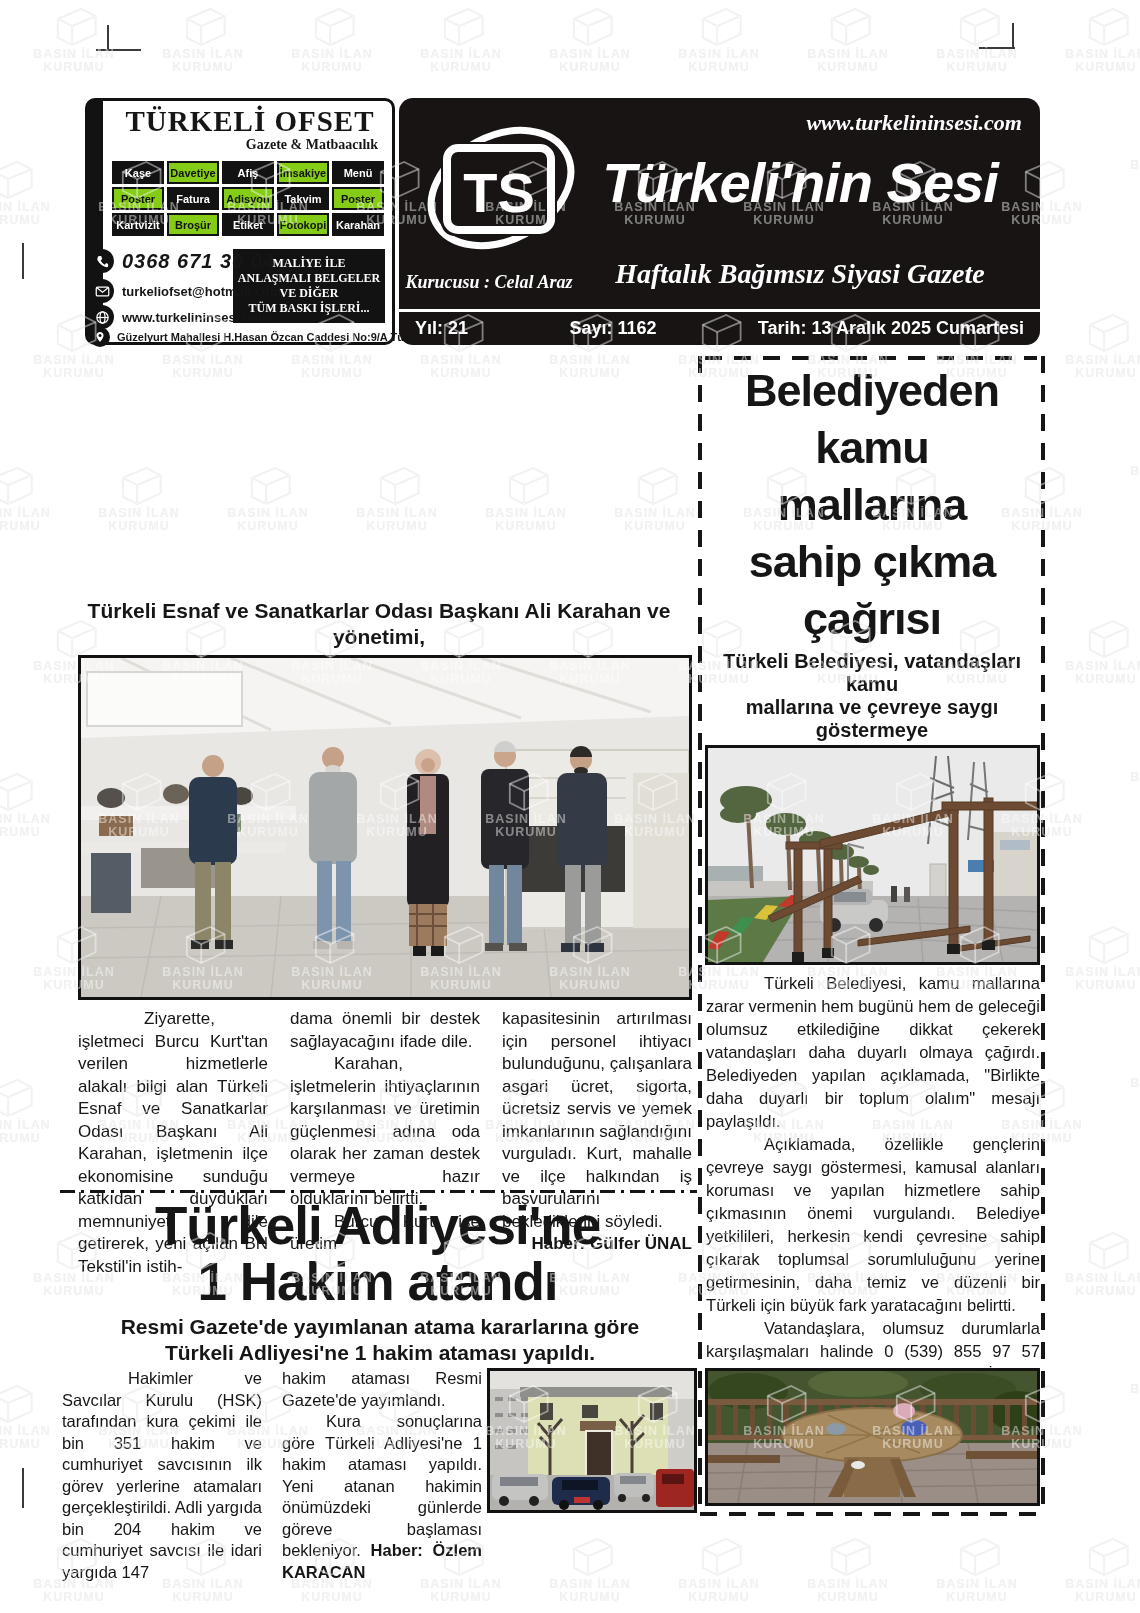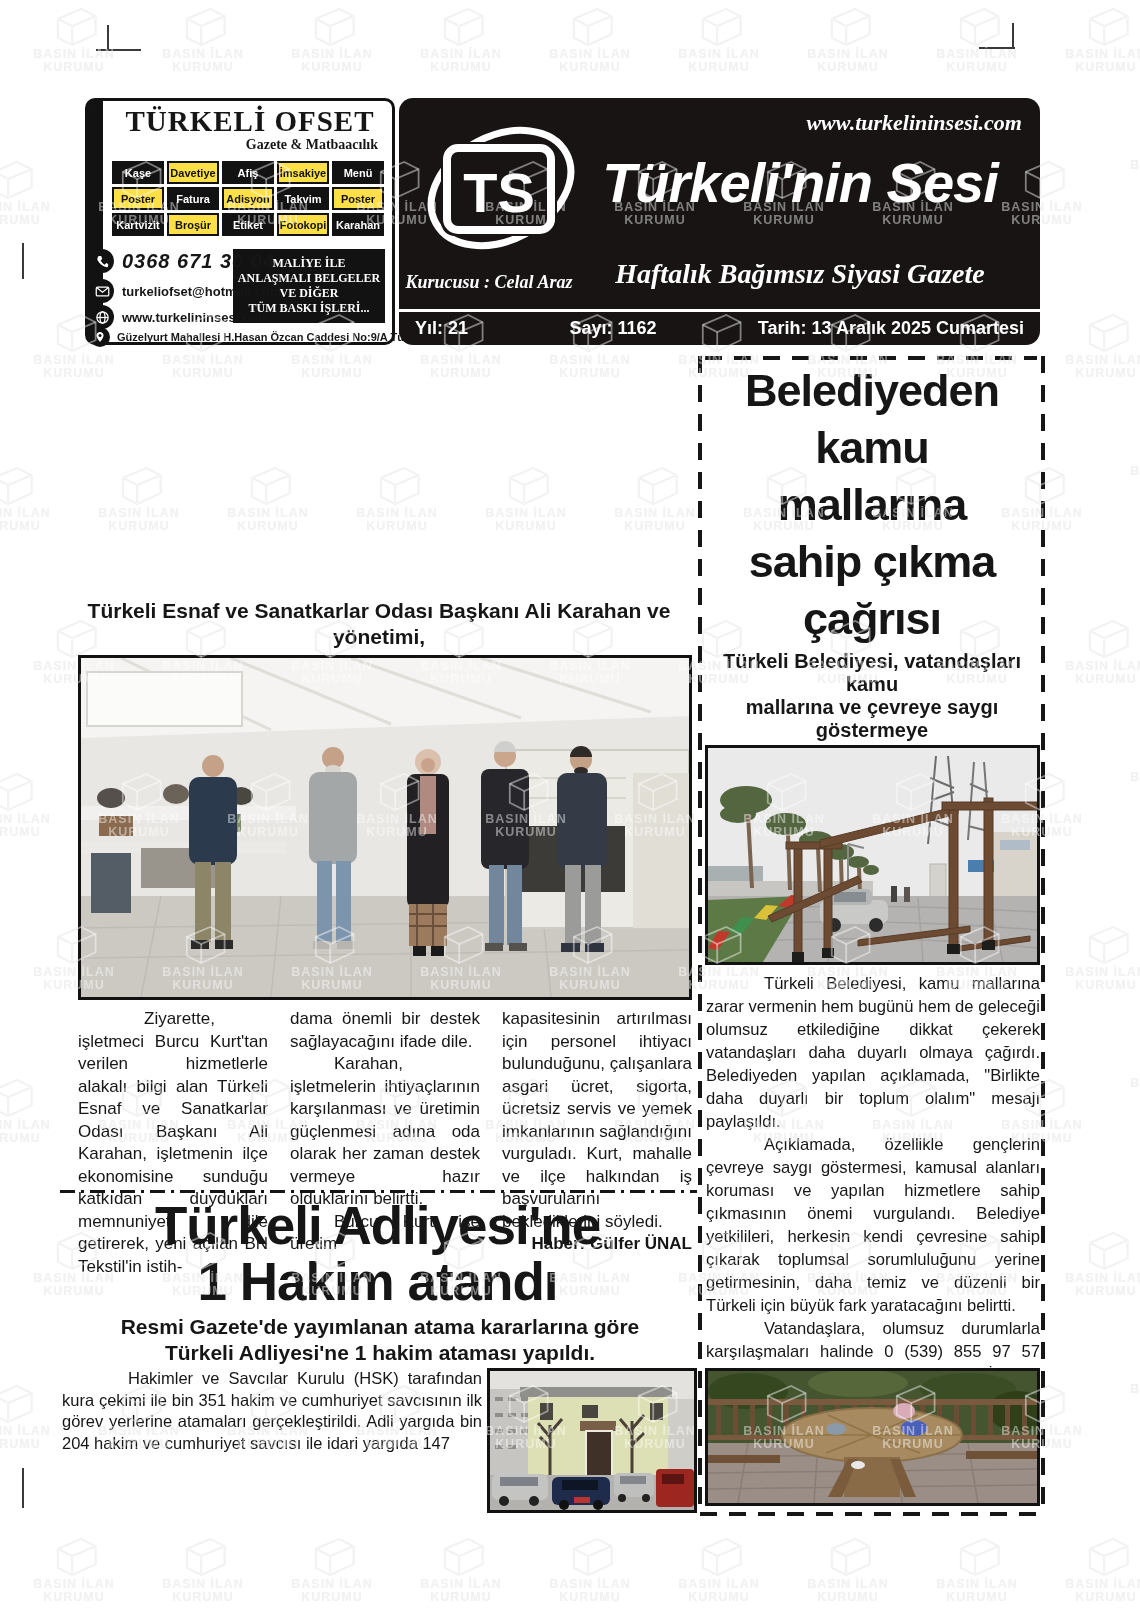--- a/index.html
+++ b/index.html
@@ -21,21 +21,21 @@
   .adbox .strip{position:absolute;left:0;top:0;width:15px;height:100%;background:#121212;border-radius:5px 0 0 5px;}
   .ad-title{position:absolute;left:28px;top:4px;width:268px;text-align:center;
             font-family:"Liberation Serif",serif;font-weight:bold;font-size:29px;letter-spacing:1px;}
   .ad-sub{position:absolute;left:28px;top:36px;width:262px;text-align:right;
           font-family:"Liberation Serif",serif;font-weight:bold;font-size:14px;}
   .svc-grid{position:absolute;left:24px;top:60px;width:272px;display:grid;
             grid-template-columns:repeat(5,1fr);gap:3px;}
   .svc{height:23px;display:flex;align-items:center;justify-content:center;
        font-size:11px;font-weight:bold;box-sizing:border-box;}
   .svc-b{background:#121212;color:#fff;}
-  .svc-w{background:#fde047;color:#121212;border:2px solid #121212;}
+  .svc-w{background:#84cc16;color:#121212;border:2px solid #121212;}
   .contact-row{position:absolute;left:2px;display:flex;align-items:center;z-index:4;}
   .cicon{width:24px;height:24px;border-radius:50%;background:#121212;display:flex;
          align-items:center;justify-content:center;flex:none;}
   .phone-txt{font-size:20px;font-weight:bold;font-style:italic;margin-left:8px;letter-spacing:1px;}
   .small-txt{font-size:13px;font-weight:bold;margin-left:8px;}
   .notice{position:absolute;right:7px;top:148px;width:152px;height:74px;background:#121212;color:#fff;
           display:flex;align-items:center;justify-content:center;text-align:center;
           font-family:"Liberation Serif",serif;font-weight:bold;font-size:12px;line-height:15px;}
   .addr-row{position:absolute;left:2px;top:226px;display:flex;align-items:center;width:300px;}
   .addr-txt{font-size:11px;font-weight:bold;margin-left:7px;white-space:nowrap;}
@@ -1093,20 +1093,24 @@
   <div class="abs divider"></div>
 
   <div class="abs hl hl2" style="white-space: pre-line;">Türkeli Adliyesi'ne
 1 Hakim atandı</div>
   <div class="abs hl sub2" style="white-space: pre-line;">Resmi Gazete'de yayımlanan atama kararlarına göre
 Türkeli Adliyesi'ne 1 hakim ataması yapıldı.</div>
 
   <div class="abs bodytxt cols" style="left:62px;top:1368px;width:420px;height:148px;font-size:16.5px;line-height:21.5px;gap:20px;">
     <div>
       <p class="ind">Hakimler ve Savcılar Kurulu (HSK) tarafından kura çekimi ile bin 351 hakim ve cumhuriyet savcısının ilk görev yerlerine atamaları gerçekleştirildi. Adli yargıda bin 204 hakim ve cumhuriyet savcısı ile idari yargıda 147</p>
+    </div>
+    <div>
+      <p>hakim ataması Resmi Gazete'de yayımlandı.</p>
+      <p class="ind2"><span>Kura sonuçlarına göre Türkeli Adliyesi'ne 1 hakim ataması yapıldı. Yeni atanan hakimin önümüzdeki günlerde göreve başlaması bekleniyor.</span> <b>Haber: Özlem KARACAN</b></p>
     </div>
   </div>
 
   <div class="abs photo" style="left:487px;top:1368px;width:210px;height:145px;">
     <svg viewBox="0 0 204 139" preserveAspectRatio="none">
       <rect width="204" height="139" fill="#e3e2de"></rect>
       <rect x="0" y="18" width="46" height="92" fill="#c6c5c2"></rect>
       <path d="M5,28 h8 M18,28 h8 M31,28 h8 M5,44 h8 M18,44 h8 M31,44 h8 M5,60 h8 M18,60 h8 M31,60 h8 M5,76 h8 M18,76 h8" stroke="#8d8d8b" stroke-width="4"></path>
       <rect x="178" y="28" width="26" height="82" fill="#cfcdc8"></rect>
       <rect x="30" y="16" width="152" height="10" fill="#8f8f8b"></rect>

